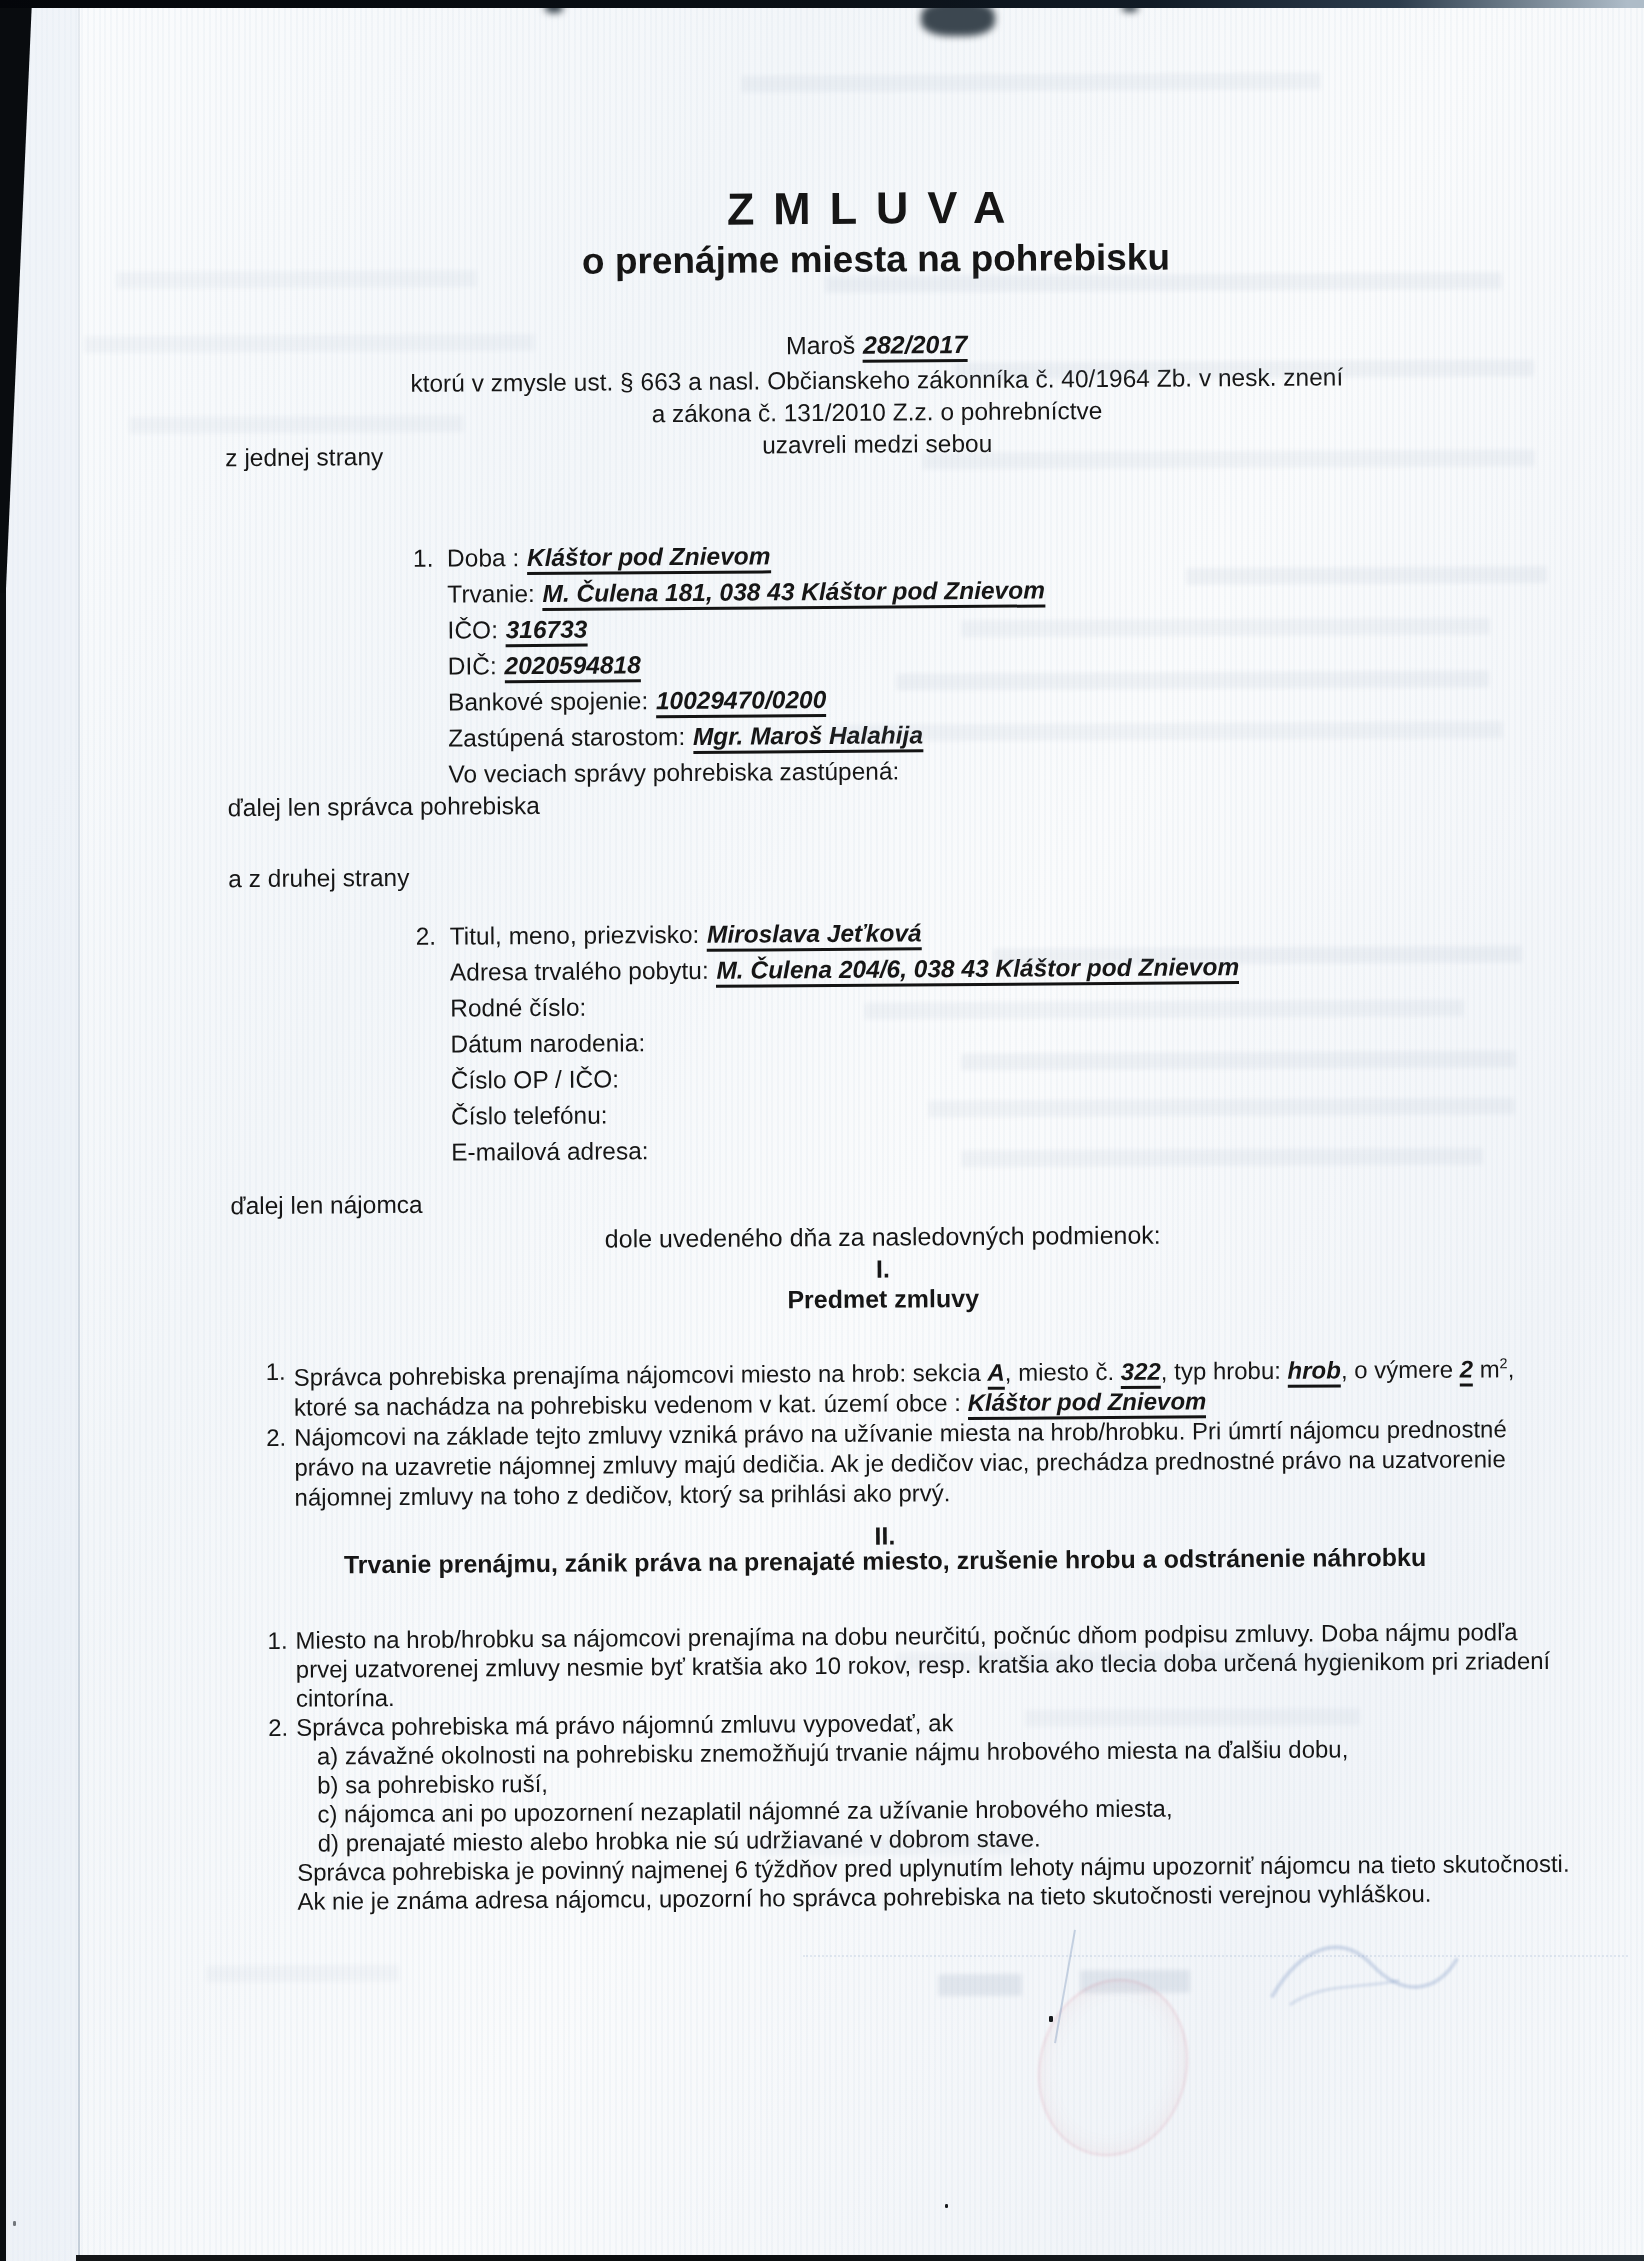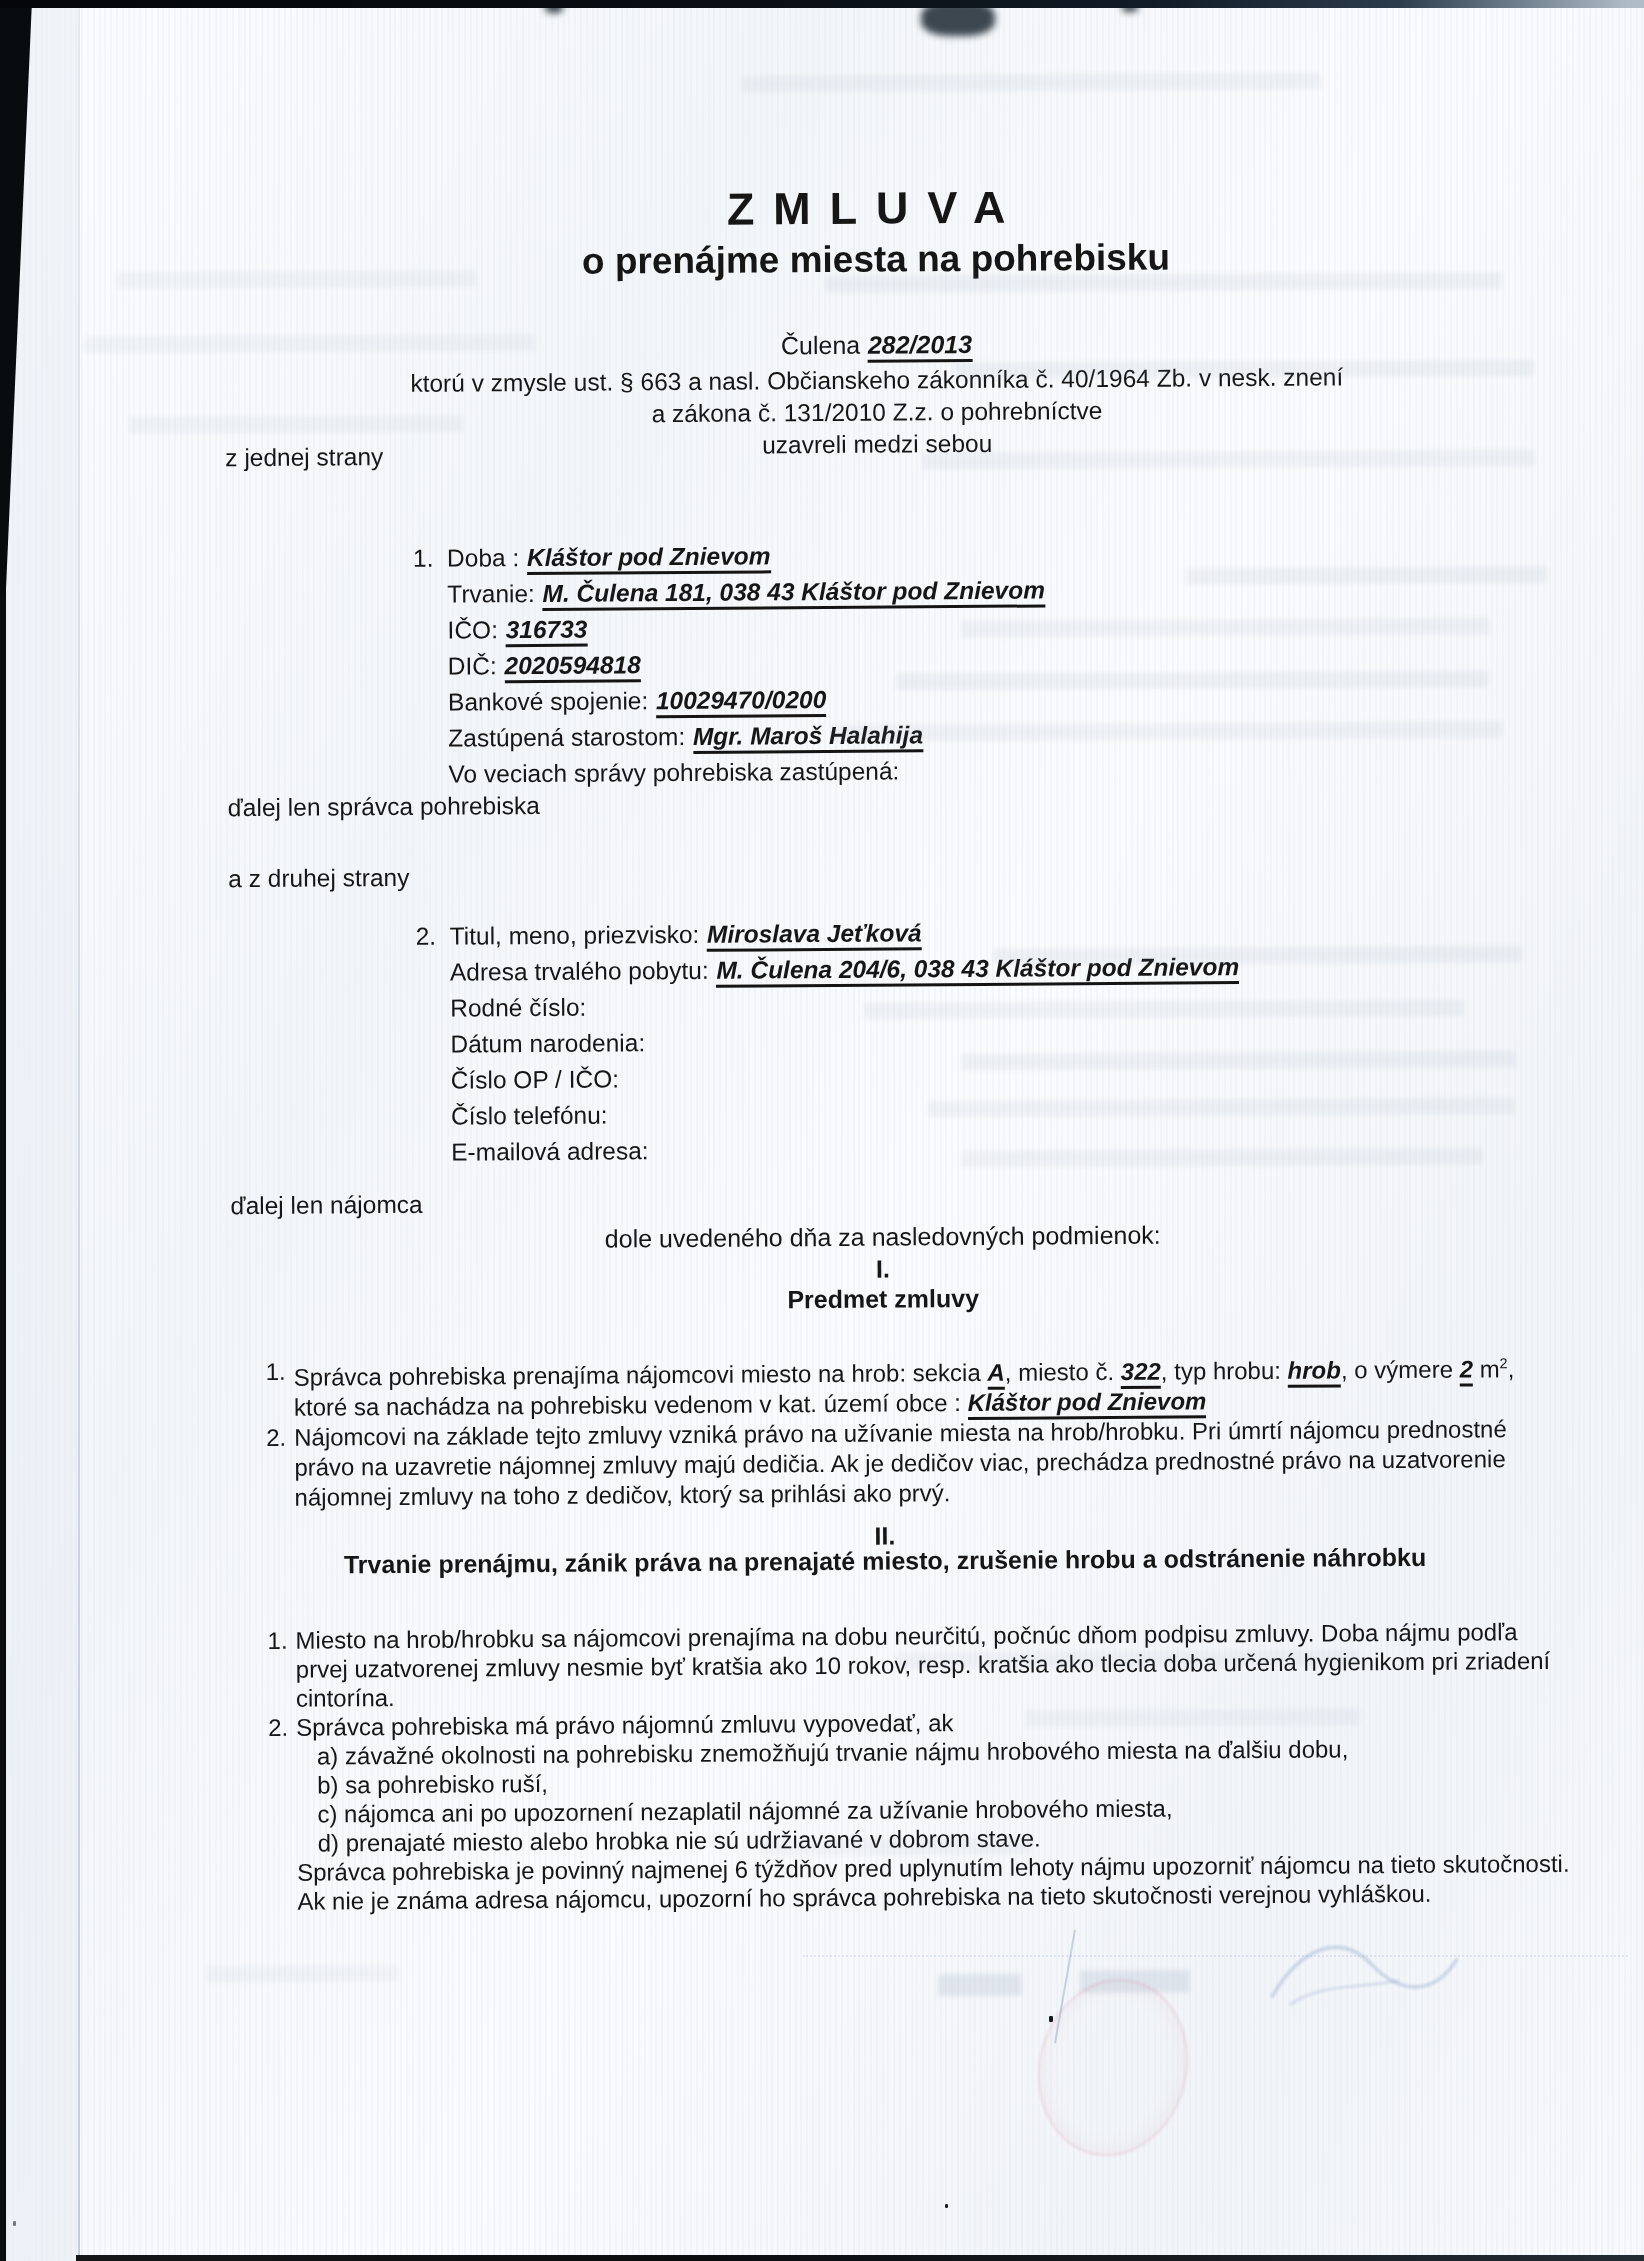--- a/index.html
+++ b/index.html
@@ -52,21 +52,21 @@
 <div class="page">
 
   <div class="content">
 
     <div class="cblock" style="top:183px;">
       <div class="title">ZMLUVA</div>
       <div class="subtitle">o prenájme miesta na pohrebisku</div>
     </div>
 
     <div class="cblock numline" style="top:331px;">
-      <span>Čulena</span><span class="uv">282/2013</span>
+      <span>Maroš</span><span class="uv">282/2017</span>
     </div>
 
     <div class="cblock intro" style="top:365px;">
       <div>ktorú v zmysle ust. § 663 a nasl. Občianskeho zákonníka č. 40/1964 Zb. v nesk. znení</div>
       <div>a zákona č. 131/2010 Z.z. o pohrebníctve</div>
       <div>uzavreli medzi sebou</div>
     </div>
 
     <div class="leftnote" style="top:440px;">z jednej strany</div>
 

